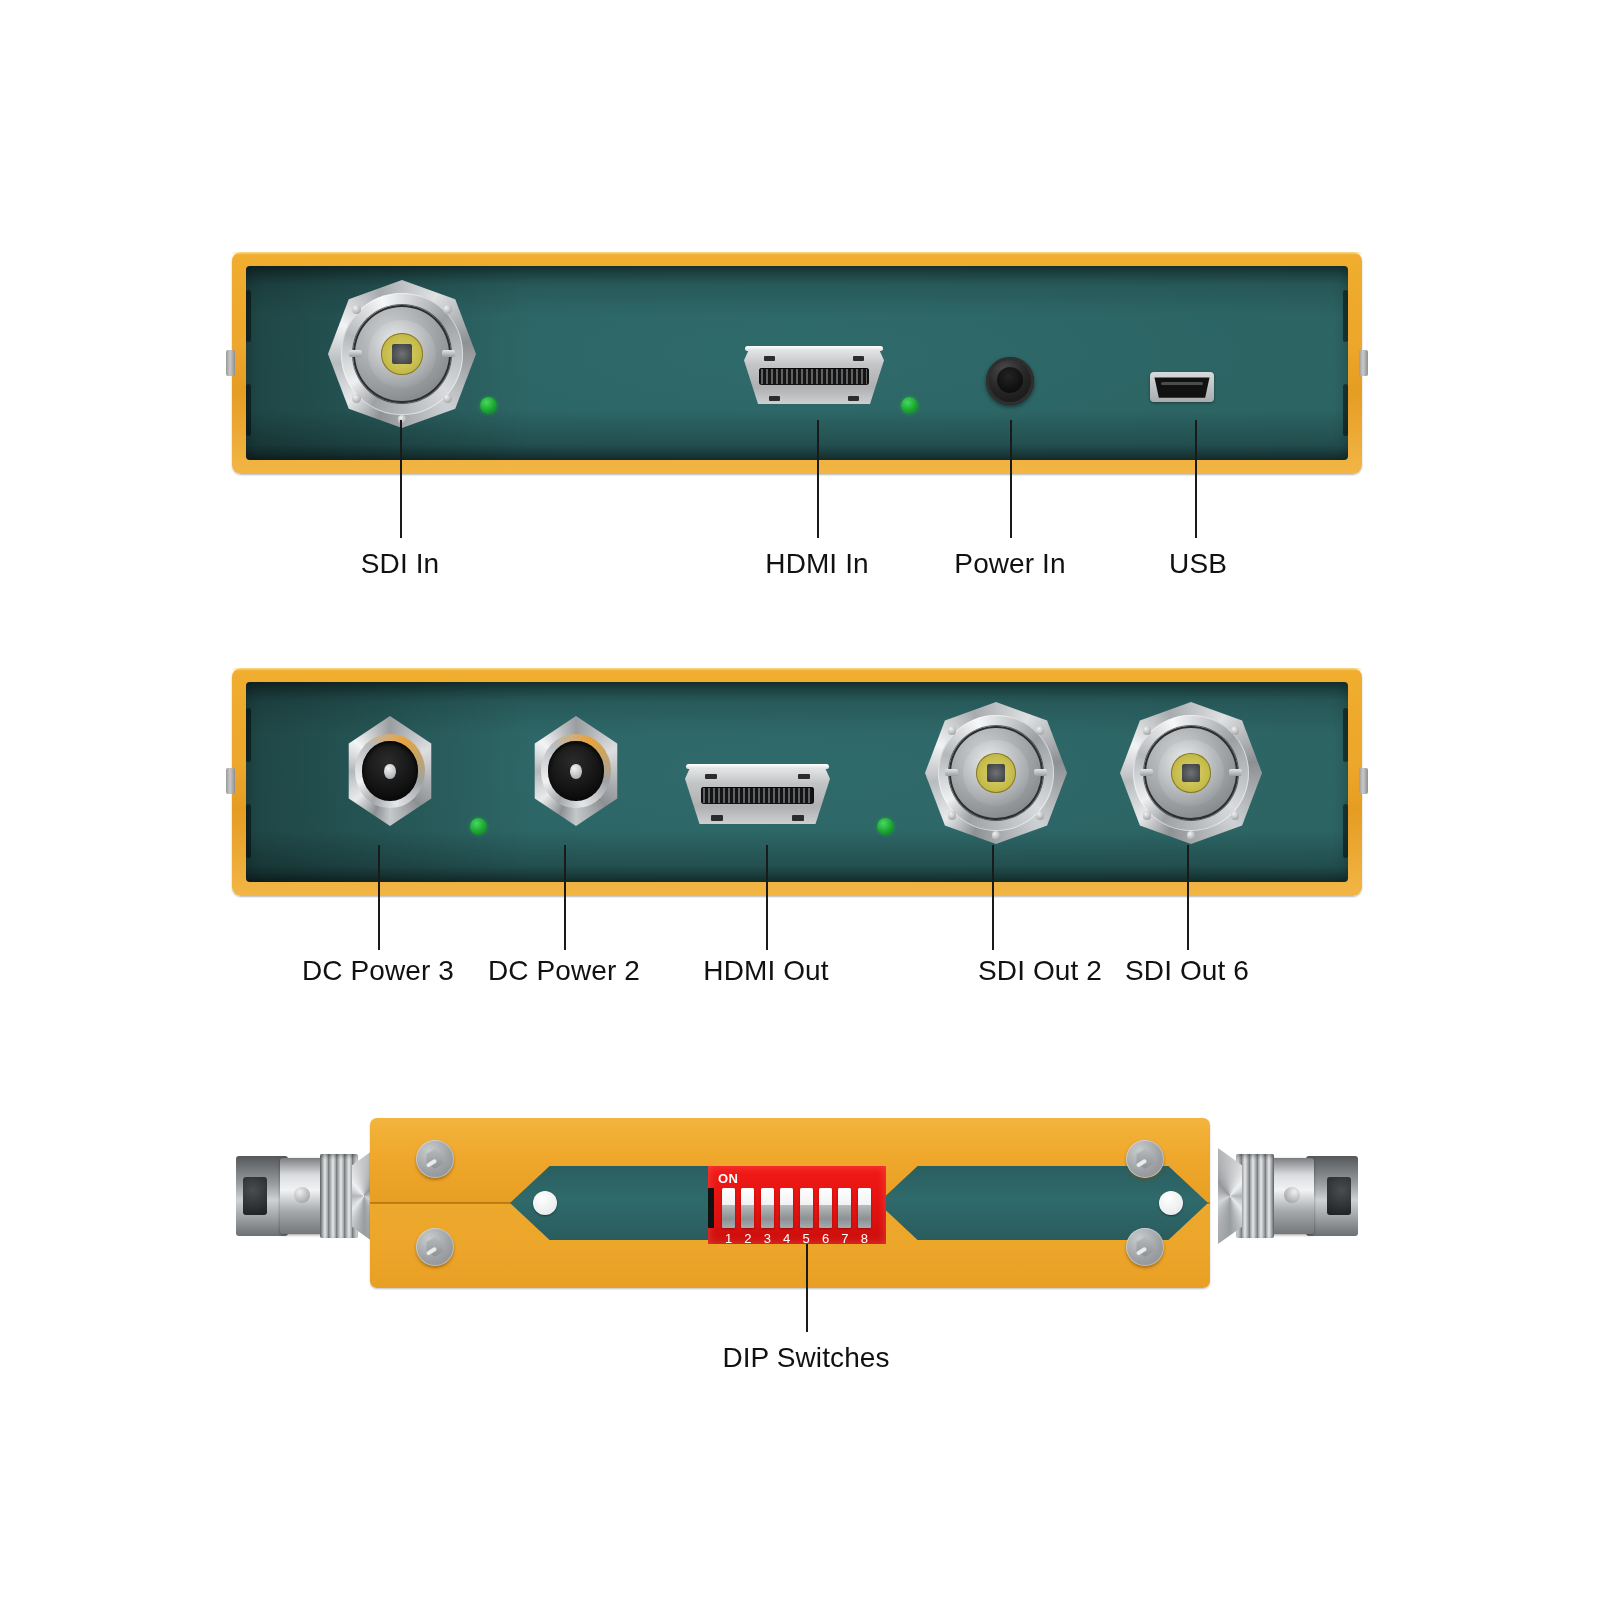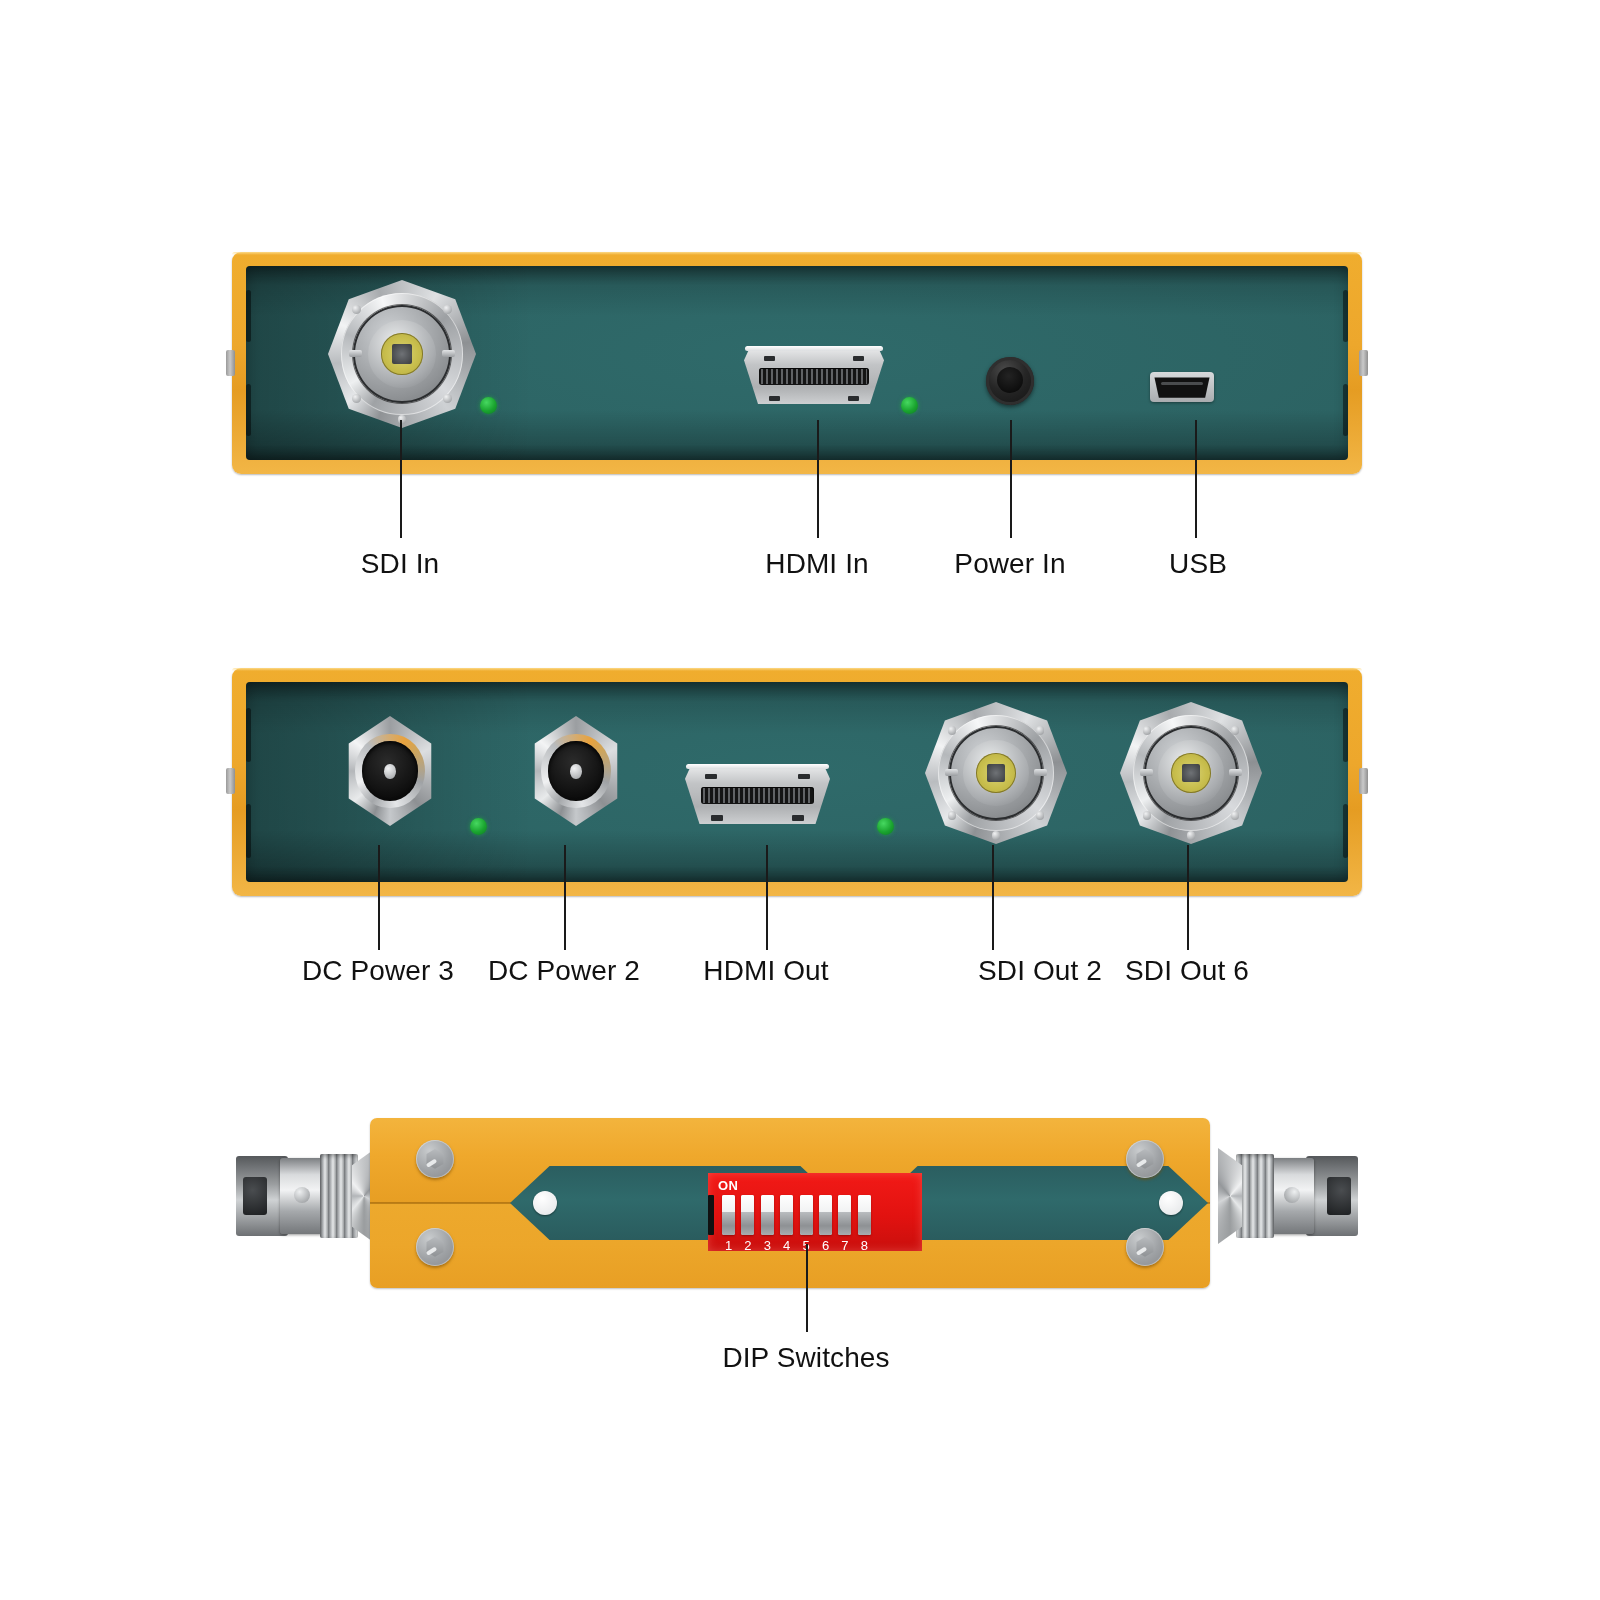--- a/index.html
+++ b/index.html
@@ -400,21 +400,21 @@
     </div>
     <div class="screw" style="right:46px;top:22px;width:38px;height:38px;">
       <div class="hexsock"></div>
       <div class="slash"></div>
     </div>
     <div class="screw" style="right:46px;top:110px;width:38px;height:38px;">
       <div class="hexsock"></div>
       <div class="slash"></div>
     </div>
 
-    <div class="dip" id="dipblock" style="left:338px;top:55px;width:214px;height:78px;">
+    <div class="dip" id="dipblock" style="left:338px;top:48px;width:178px;height:78px;">
       <div class="on" style="left:10px;top:5px;">ON</div>
       <div class="blackbar" style="left:0;top:22px;height:40px;"></div>
       <div id="dip-switches">
           <div class="sw" style="left: 14px; top: 22px; width: 13px; height: 40px;">
             <div class="up"></div>
             <div class="dn"></div>
           </div>
           <div class="sw" style="left: 33.4px; top: 22px; width: 13px; height: 40px;">
             <div class="up"></div>
             <div class="dn"></div>

